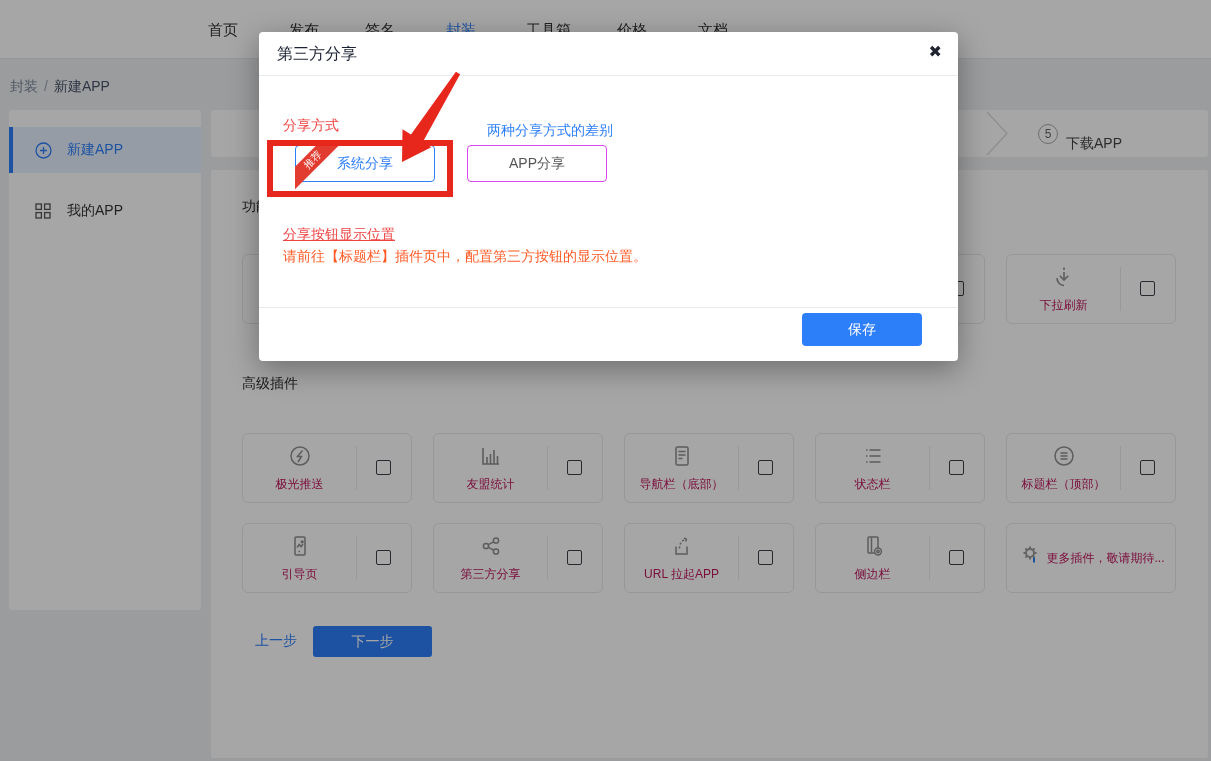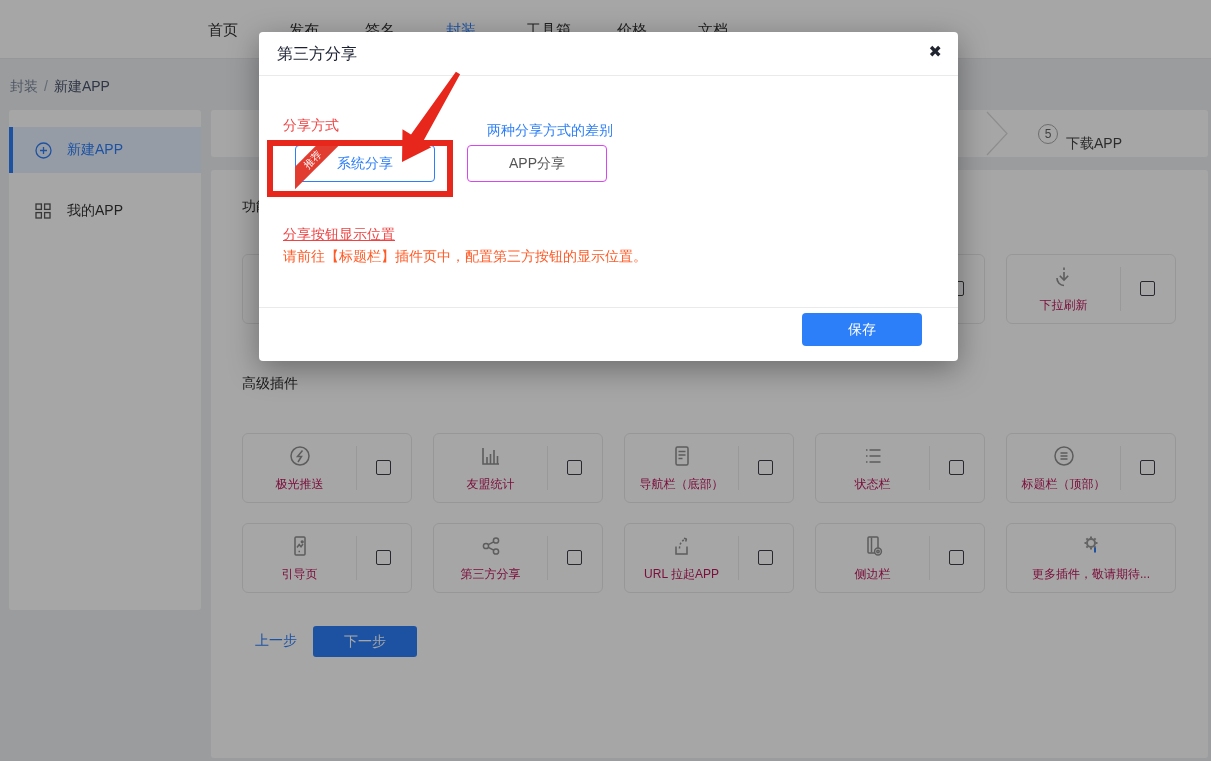--- a/index.html
+++ b/index.html
@@ -33,27 +33,27 @@
 
   .main-panel{position:absolute;left:211px;top:170px;width:997px;height:588px;background:#fff;border-radius:3px;}
   .section-title{position:absolute;left:31px;font-size:14px;color:#2b2b2b;font-weight:500;}
   .t-func{top:28px;}
   .t-adv{top:205px;}
 
   .card{position:absolute;width:170px;height:70px;border:1px solid #e9e9e9;border-radius:6px;background:#fff;box-sizing:border-box;cursor:pointer;}
   .rowA{top:84px}.rowB{top:263px}.rowC{top:353px}
   .c0{left:31px}.c1{left:222px}.c2{left:413px}.c3{left:604px}.c4{left:795px}
   .card-left{position:absolute;left:0;top:0;width:113px;height:68px;display:flex;flex-direction:column;align-items:center;justify-content:center;gap:3px;}
-  .card-full{position:absolute;left:0;top:0;width:168px;height:68px;display:flex;flex-direction:column;align-items:center;justify-content:center;gap:3px;}
+  .card-full{position:absolute;left:0;top:0;width:168px;height:68px;display:flex;flex-direction:row;align-items:center;justify-content:center;gap:3px;}
   .card-label{font-size:12px;color:#be185d;white-space:nowrap;}
   .card-divider{position:absolute;left:113px;top:12px;width:1px;height:44px;background:#ececec;}
   .checkbox{position:absolute;left:133px;top:26px;width:15px;height:15px;border:1px solid #3e3e48;border-radius:2px;background:#fff;box-sizing:border-box;cursor:pointer;}
 
   .prev-link{position:absolute;left:44px;top:462px;font-size:14px;color:#2d7ff9;cursor:pointer;}
-  .next-btn{position:absolute;left:102px;top:456px;width:104px;height:31px;background:#2d7ff9;color:#fff;font-size:14px;border:none;border-radius:3px;display:flex;align-items:center;justify-content:center;cursor:pointer;}
+  .next-btn{position:absolute;left:102px;top:456px;width:119px;height:31px;background:#2d7ff9;color:#fff;font-size:14px;border:none;border-radius:3px;display:flex;align-items:center;justify-content:center;cursor:pointer;}
   .main-note{position:absolute;left:31px;top:507px;font-size:14px;color:#f25a33;}
 
   
   .dim{position:absolute;left:0;top:0;width:1211px;height:761px;background:rgba(0,0,0,0.35);z-index:10;}
 
   
   .modal{position:absolute;left:259px;top:32px;width:699px;height:329px;background:#fff;border-radius:4px;box-shadow:0 8px 30px rgba(0,0,0,0.35);z-index:20;}
   .modal-header{position:absolute;left:0;top:0;width:699px;height:44px;border-bottom:1px solid #e8eaec;box-sizing:border-box;}
   .modal-title{position:absolute;left:18px;top:12px;font-size:16px;color:#1c2233;font-weight:500;}
   .modal-close{position:absolute;right:16px;top:10px;font-size:16px;font-weight:700;color:#20242e;cursor:pointer;}

